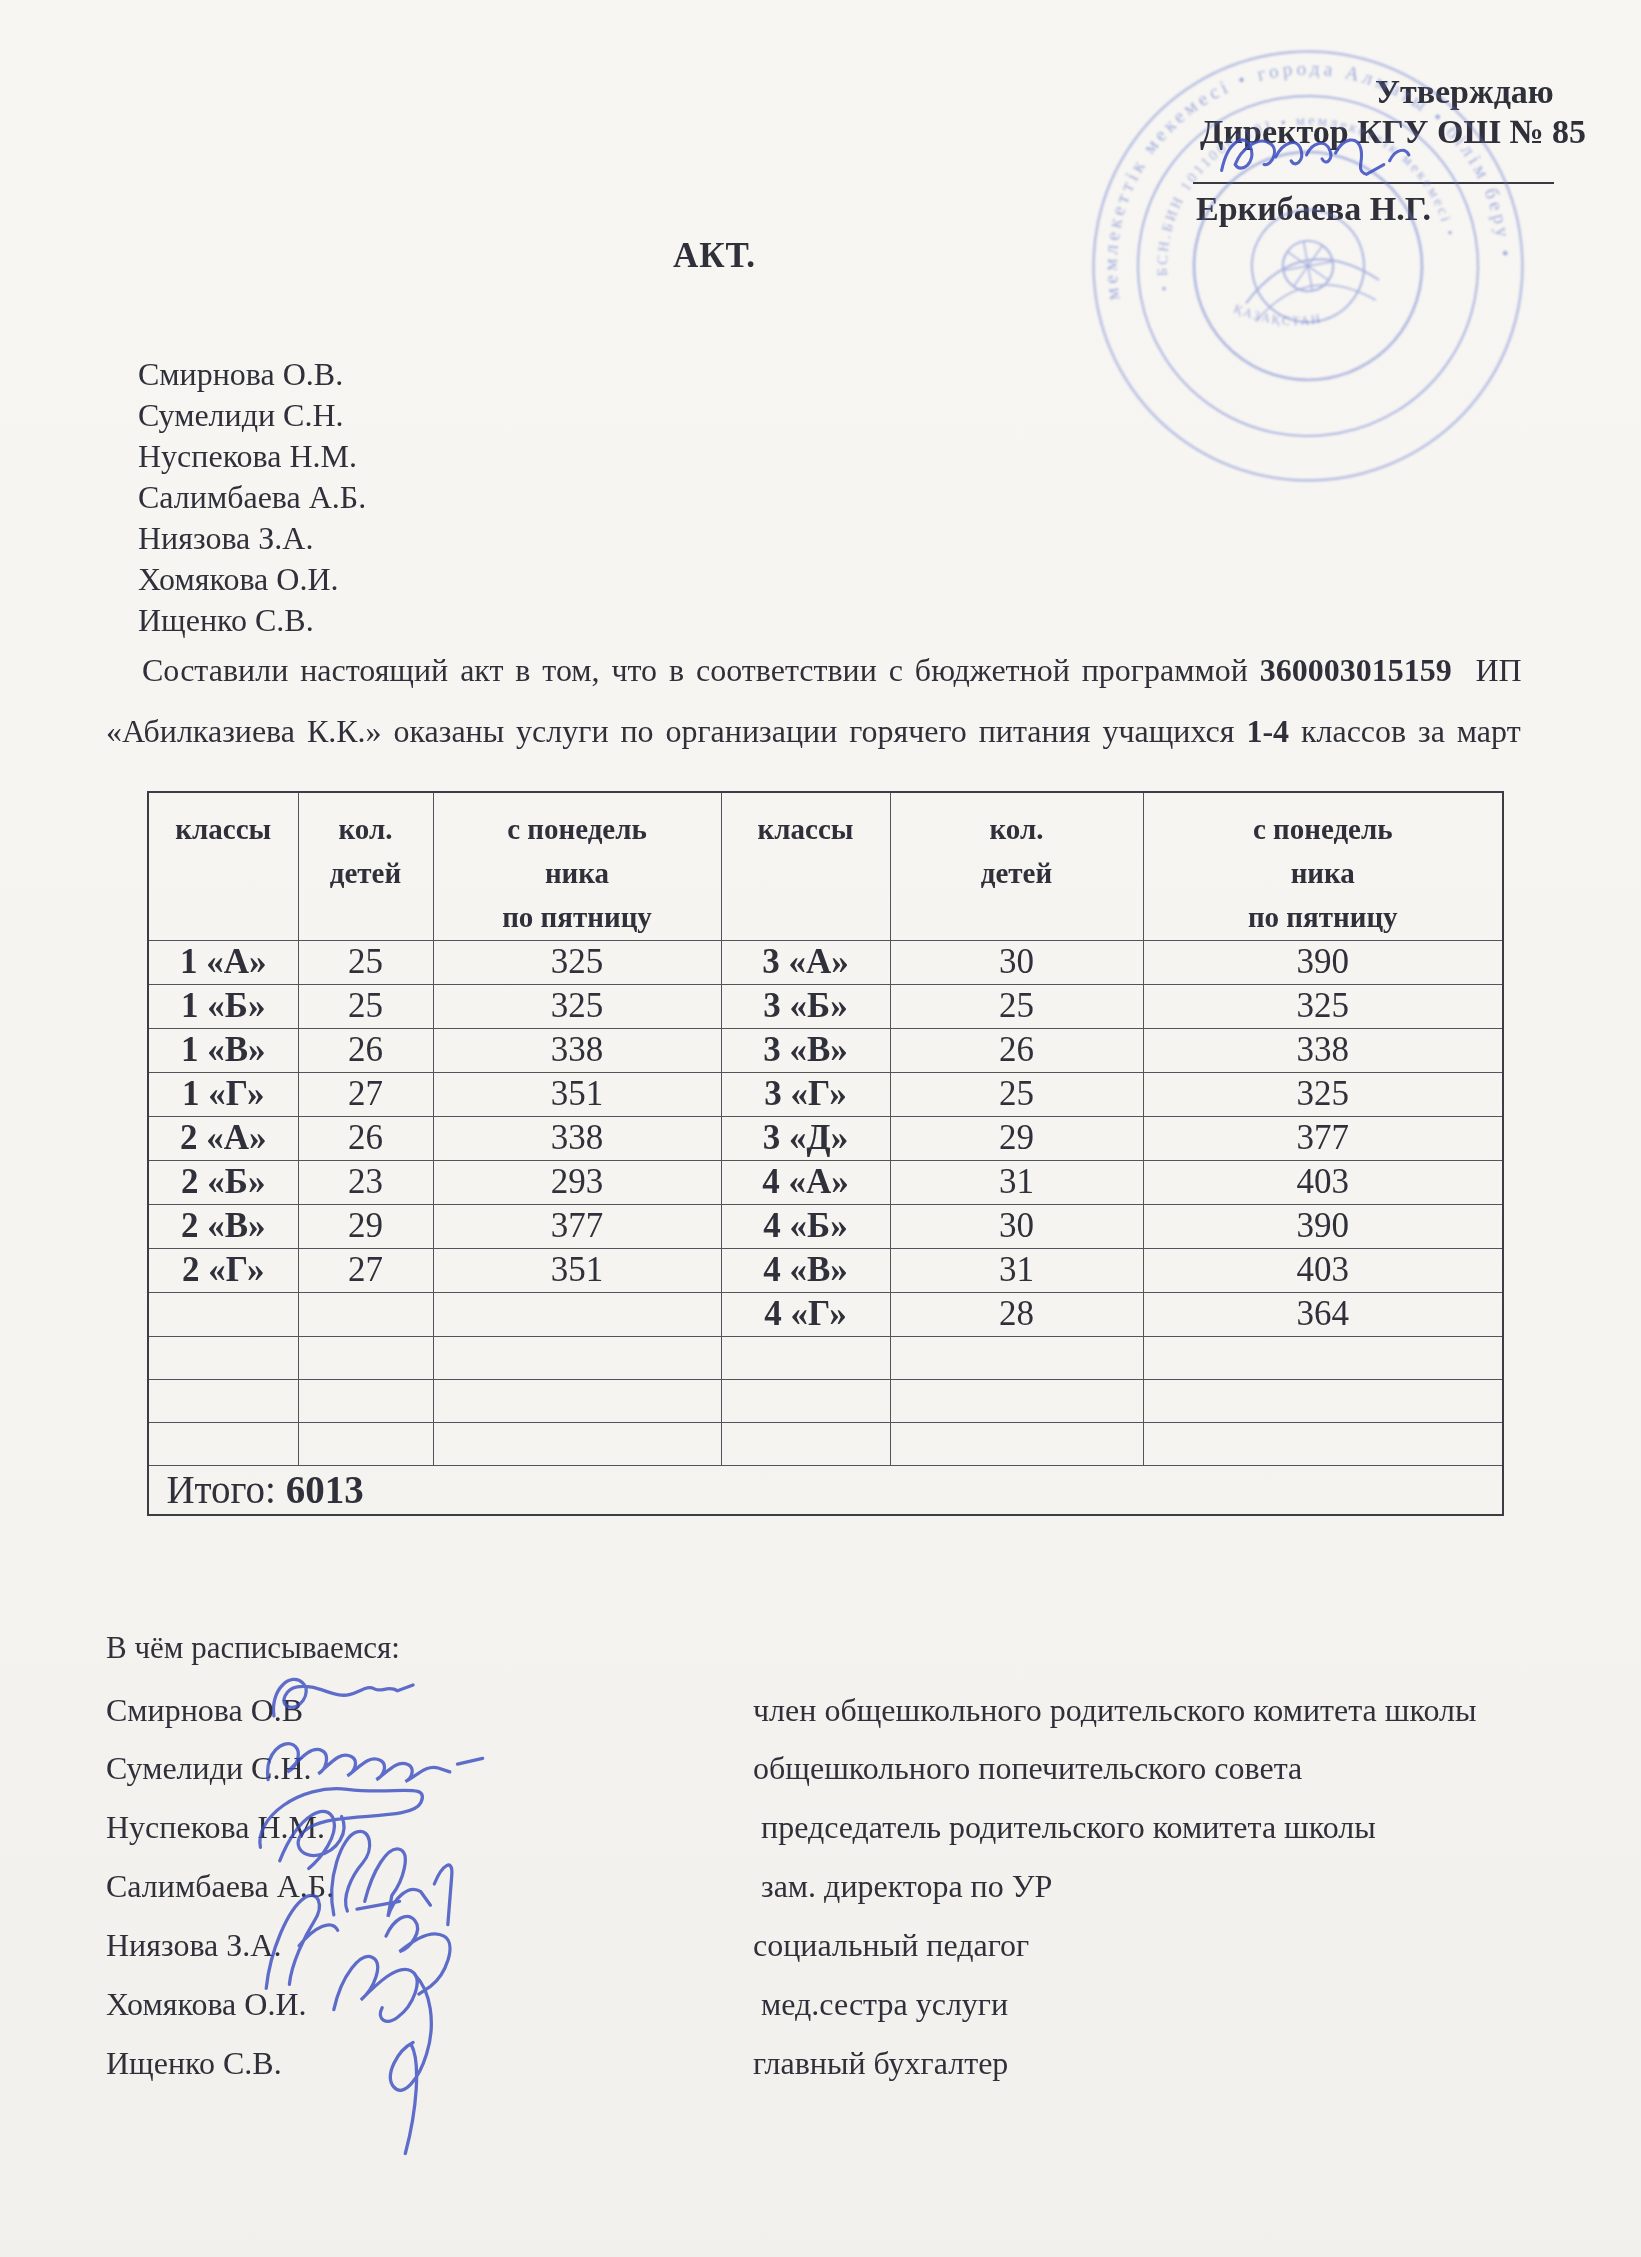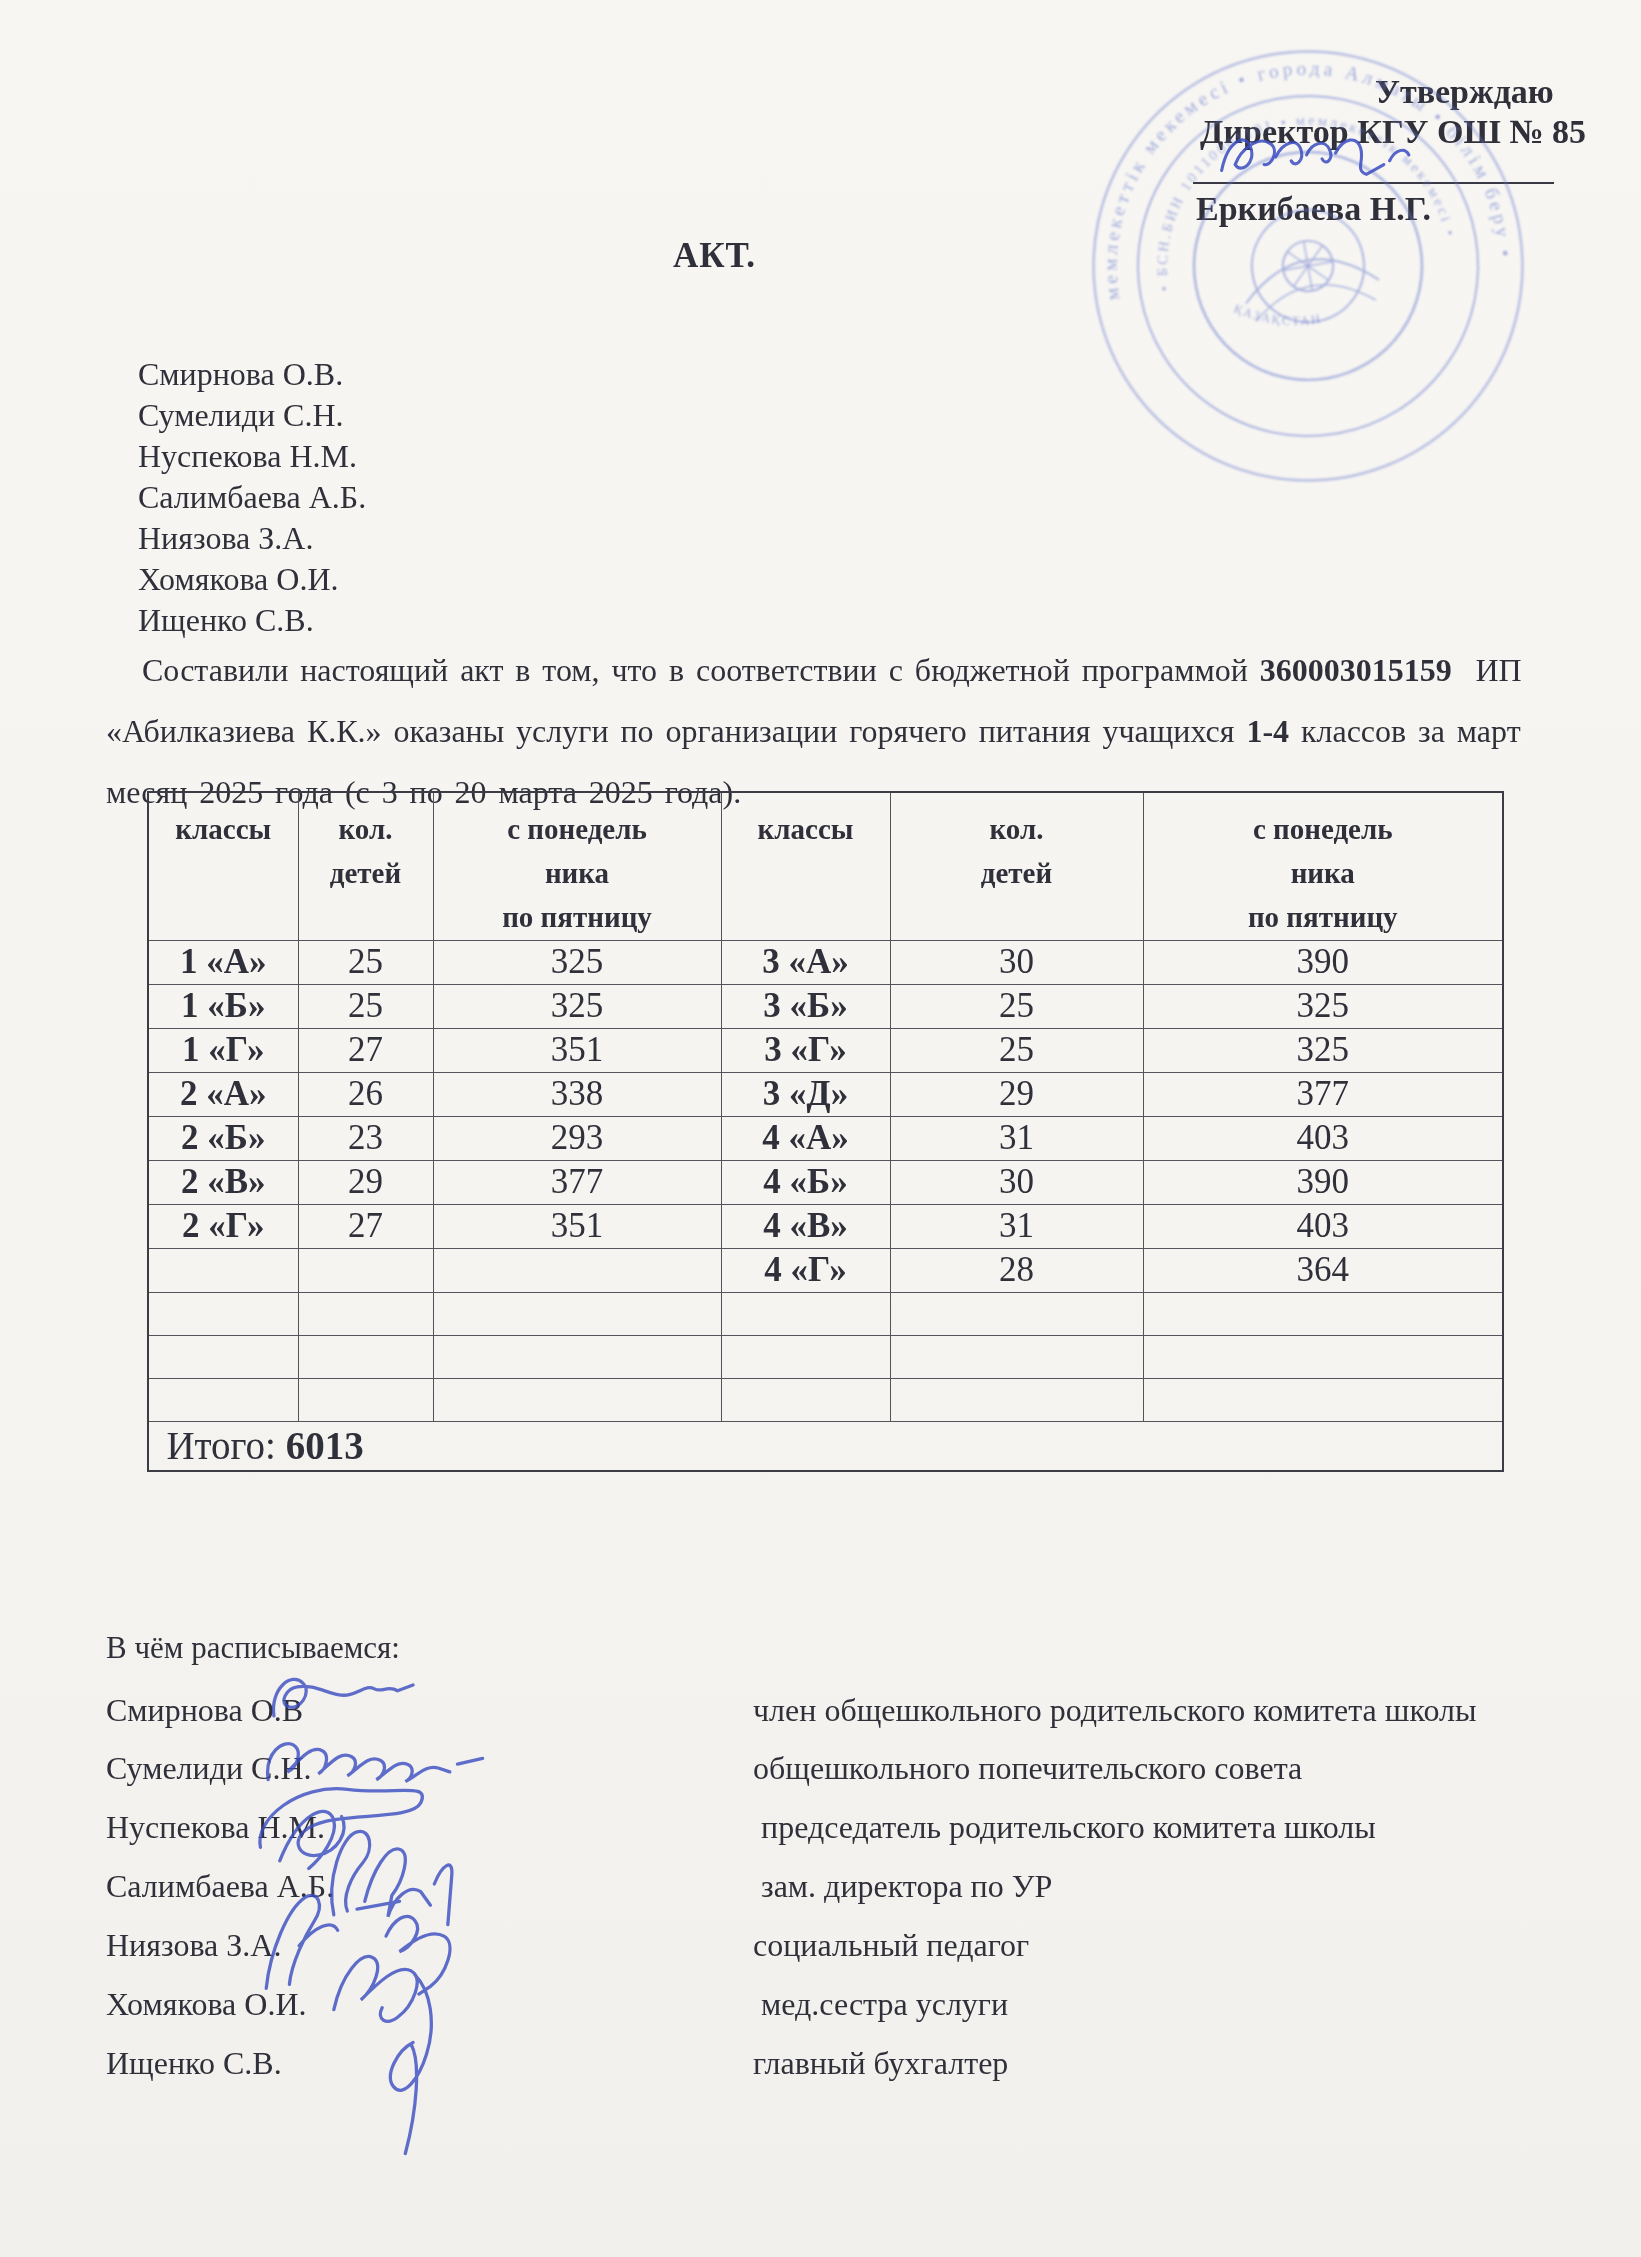--- a/index.html
+++ b/index.html
@@ -104,21 +104,20 @@
   </svg>
 
   <div class="abs doc-title">АКТ.</div>
 
 
   <div class="abs members"><div>Смирнова О.В.</div><div>Сумелиди С.Н.</div><div>Нуспекова Н.М.</div><div>Салимбаева А.Б.</div><div>Ниязова З.А.</div><div>Хомякова О.И.</div><div>Ищенко С.В.</div></div>
 
   <div class="abs act-par" style="white-space:normal;">
       <div class="act-line indent"><span>Составили настоящий акт в том, что в соответствии с бюджетной программой </span><span class="b">360003015159</span><span>  ИП</span></div>
       <div class="act-line"><span>«Абилказиева К.К.» оказаны услуги по организации горячего питания учащихся </span><span class="b">1-4</span><span> классов за март</span></div>
-      <div class="act-line"><span>месяц 2025 года (с 3 по 20 марта 2025 года).</span></div>
     </div>
 
   <table class="main">
     <colgroup>
         <col style="width: 150px;">
         <col style="width: 135px;">
         <col style="width: 288px;">
         <col style="width: 169px;">
         <col style="width: 253px;">
         <col style="width: 360px;">
@@ -162,20 +161,28 @@
         </tr>
         <tr style="height: 44px;">
           <td class="cls">1 «Б»</td>
           <td>25</td>
           <td>325</td>
           <td class="cls">3 «Б»</td>
           <td>25</td>
           <td>325</td>
         </tr>
         <tr style="height: 44px;">
+          <td class="cls">1 «В»</td>
+          <td>26</td>
+          <td>338</td>
+          <td class="cls">3 «В»</td>
+          <td>26</td>
+          <td>338</td>
+        </tr>
+        <tr style="height: 44px;">
           <td class="cls">1 «Г»</td>
           <td>27</td>
           <td>351</td>
           <td class="cls">3 «Г»</td>
           <td>25</td>
           <td>325</td>
         </tr>
         <tr style="height: 44px;">
           <td class="cls">2 «А»</td>
           <td>26</td>

